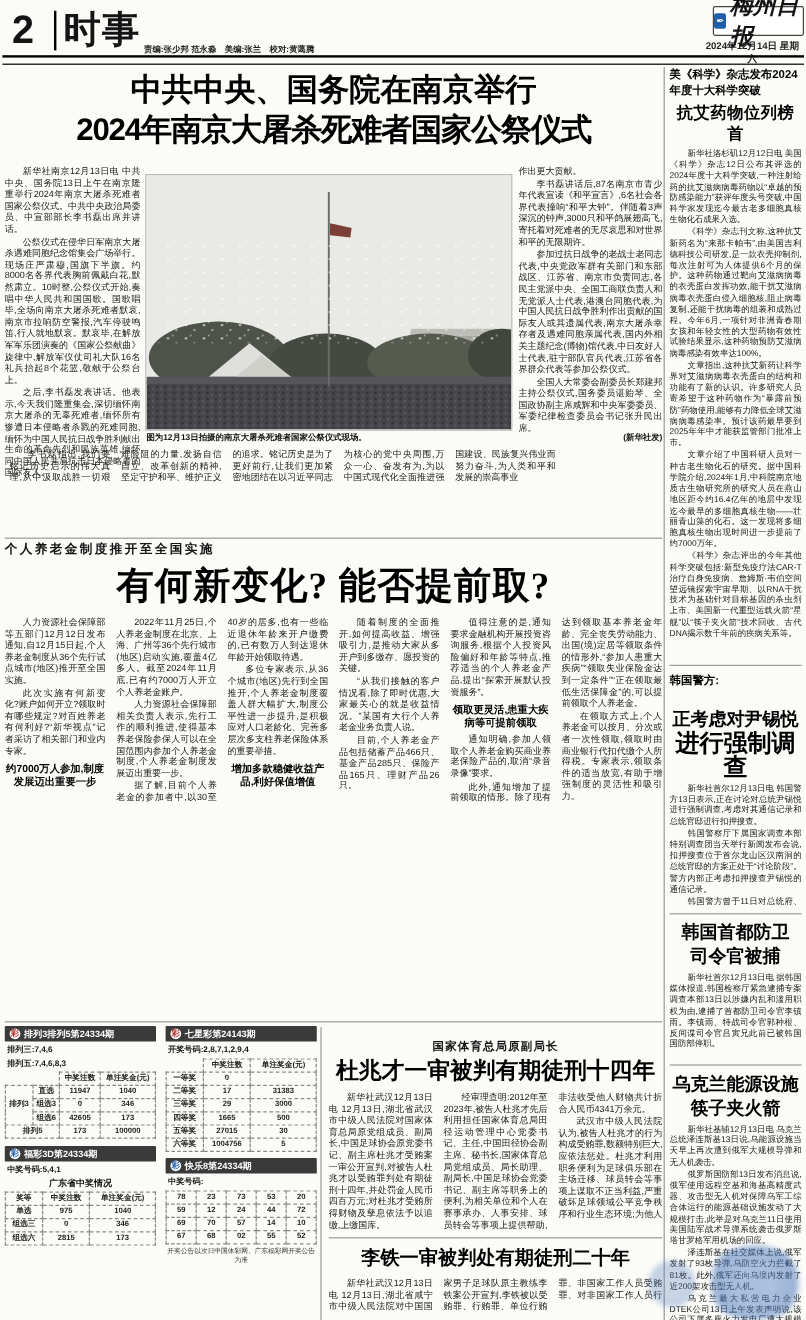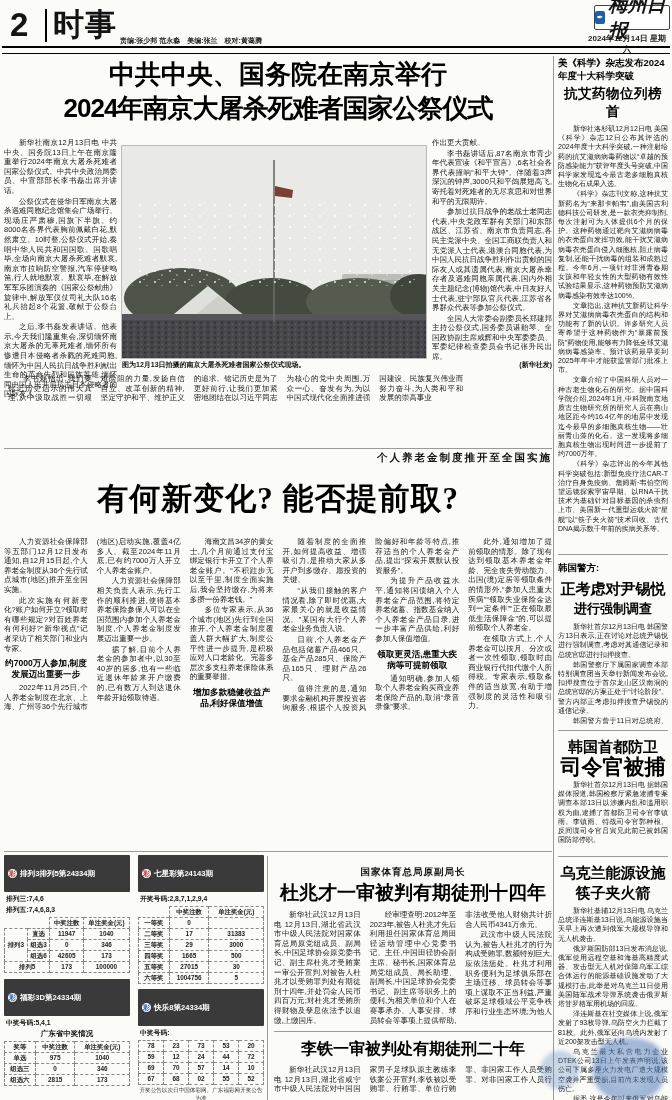--- a/index.html
+++ b/index.html
@@ -7,21 +7,21 @@
        font-family:"Liberation Sans",sans-serif;color:#141414}
   .abs{position:absolute}
   .bd{font-size:7.5px;line-height:9.6px;text-align:justify;color:#161616;margin:0 0 1px 0}
   .bd{text-indent:15px}
   .bd.noind{text-indent:0}
   .cols6{column-count:6;column-gap:9px}
   .cols3{column-count:3;column-gap:9px}
   .sub{font-size:8.6px;font-weight:bold;text-align:center;line-height:11px;margin:5px 0 3px;color:#000;text-indent:0;break-inside:avoid}
   .hl{font-family:"Liberation Serif",serif;font-weight:900;color:#000;margin:0;text-align:center}
   .hl-sans{font-family:"Liberation Sans",sans-serif;font-weight:900;color:#000;margin:0;text-align:center}
-  .bar{background:#3a3a3a;color:#fff;font-size:7.6px;font-weight:bold;height:13px;display:flex;align-items:center;padding:12px 4px;gap:3px;border-radius:1px}
+  .bar{background:#3a3a3a;color:#fff;font-size:7.6px;font-weight:bold;height:13px;display:flex;align-items:center;padding:0 4px;gap:3px;border-radius:1px}
   .bar .ic{width:9px;height:9px;border-radius:50%;background:#fff;color:#b3322c;font-size:7px;line-height:9px;text-align:center;font-weight:bold;flex:0 0 auto}
   table{border-collapse:collapse;width:100%;font-size:6.4px;color:#222}
   td,th{border:1px dashed #898989;text-align:center;padding:1px;font-weight:bold;line-height:8px}
   .rule-h{background:#9a9a9a;height:1px}
   .rule-v{background:#9a9a9a;width:1px}
   .cap{font-size:7px;font-weight:bold;color:#111}
   .smkick{font-size:9.5px;font-weight:bold;line-height:13px;color:#000}
   .dateline{font-size:8px;font-weight:bold;color:#222}
   .stamp{border-radius:50%;background:radial-gradient(circle,#5a85c0 0 30%,#3a6ab0 65%,transparent 72%);opacity:.5;filter:blur(2px)}
 </style>
@@ -94,37 +94,35 @@
   </div>
 
   <div class="abs cols6" style="left:4px;top:320px;width:548px;height:68px;overflow:hidden">
     <p class="bd">李书磊指出,我们要铭记历史启示的伟大真理,从中汲取战胜一切艰难险阻的力量,发扬自信自立、改革创新的精神,坚定守护和平、维护正义的追求。铭记历史是为了更好前行,让我们更加紧密地团结在以习近平同志为核心的党中央周围,万众一心、奋发有为,为以中国式现代化全面推进强国建设、民族复兴伟业而努力奋斗,为人类和平和发展的崇高事业</p>
   </div>
 </div>
 
 <div class="abs rule-h" style="left:4px;top:448px;width:548px"></div>
 
 <div class="abs" style="left:4px;top:451px;width:548px;height:398px">
-  <div style="text-align:right;font-size:10.5px;font-weight:bold;letter-spacing:2px">个人养老金制度推开至全国实施</div>
-  <h1 class="hl" style="font-size:31px;line-height:40px;margin-top:14px;letter-spacing:1px">有何新变化?  能否提前取?</h1>
-  <div class="cols6" style="margin-top:18px;height:336px;overflow:hidden">
+  <div style="text-align:left;font-size:10.5px;font-weight:bold;letter-spacing:2px">个人养老金制度推开至全国实施</div>
+  <h1 class="hl" style="font-size:31px;line-height:40px;margin-top:3px;letter-spacing:1px">有何新变化?  能否提前取?</h1>
+  <div class="cols6" style="margin-top:6px;height:336px;overflow:hidden">
     <p class="bd">人力资源社会保障部等五部门12月12日发布通知,自12月15日起,个人养老金制度从36个先行试点城市(地区)推开至全国实施。</p>
     <p class="bd">此次实施有何新变化?账户如何开立?领取时有哪些规定?对百姓养老有何利好?“新华视点”记者采访了相关部门和业内专家。</p>
     <div class="sub">约7000万人参加,制度发展迈出重要一步</div>
     <p class="bd">2022年11月25日,个人养老金制度在北京、上海、广州等36个先行城市(地区)启动实施,覆盖4亿多人。截至2024年11月底,已有约7000万人开立个人养老金账户。</p>
     <p class="bd">人力资源社会保障部相关负责人表示,先行工作的顺利推进,使得基本养老保险参保人可以在全国范围内参加个人养老金制度,个人养老金制度发展迈出重要一步。</p>
     <p class="bd">据了解,目前个人养老金的参加者中,以30至40岁的居多,也有一些临近退休年龄来开户缴费的,已有数万人到达退休年龄开始领取待遇。</p>
-    <p class="bd">海南文昌34岁的黄女士,几个月前通过支付宝绑定银行卡开立了个人养老金账户。“不积跬步无以至千里,制度全面实施后,我会坚持缴存,为将来多攒一份养老钱。”</p>
     <p class="bd">多位专家表示,从36个城市(地区)先行到全国推开,个人养老金制度覆盖人群大幅扩大,制度公平性进一步提升,是积极应对人口老龄化、完善多层次多支柱养老保险体系的重要举措。</p>
     <div class="sub">增加多款稳健收益产品,利好保值增值</div>
     <p class="bd">随着制度的全面推开,如何提高收益、增强吸引力,是推动大家从多开户到多缴存、愿投资的关键。</p>
     <p class="bd">“从我们接触的客户情况看,除了即时优惠,大家最关心的就是收益情况。”某国有大行个人养老金业务负责人说。</p>
     <p class="bd">目前,个人养老金产品包括储蓄产品466只、基金产品285只、保险产品165只、理财产品26只。</p>
     <p class="bd">值得注意的是,通知要求金融机构开展投资咨询服务,根据个人投资风险偏好和年龄等特点,推荐适当的个人养老金产品,提出“探索开展默认投资服务”。</p>
-    <p class="bd">为提升产品收益水平,通知将国债纳入个人养老金产品范围,将特定养老储蓄、指数基金纳入个人养老金产品目录,进一步丰富产品供给,利好参加人保值增值。</p>
     <div class="sub">领取更灵活,患重大疾病等可提前领取</div>
     <p class="bd">通知明确,参加人领取个人养老金购买商业养老保险产品的,取消“录音录像”要求。</p>
     <p class="bd">此外,通知增加了提前领取的情形。除了现有达到领取基本养老金年龄、完全丧失劳动能力、出国(境)定居等领取条件的情形外,“参加人患重大疾病”“领取失业保险金达到一定条件”“正在领取最低生活保障金”的,可以提前领取个人养老金。</p>
     <p class="bd">在领取方式上,个人养老金可以按月、分次或者一次性领取,领取时由商业银行代扣代缴个人所得税。专家表示,领取条件的适当放宽,有助于增强制度的灵活性和吸引力。</p>
   </div>
 </div>
 
 <div class="abs rule-h" style="left:4px;top:851px;width:548px"></div>
 
 <div class="abs" style="left:4px;top:855px;width:260px;height:242px">
@@ -321,34 +319,34 @@
       <p class="bd" style="font-size:7px;line-height:9.2px">文章指出,这种抗艾新药让科学界对艾滋病病毒衣壳蛋白的结构和功能有了新的认识。许多研究人员寄希望于这种药物作为“暴露前预防”药物使用,能够有力降低全球艾滋病病毒感染率。预计该药最早要到2025年年中才能获监管部门批准上市。</p>
       <p class="bd" style="font-size:7px;line-height:9.2px">文章介绍了中国科研人员对一种古老生物化石的研究。据中国科学院介绍,2024年1月,中科院南京地质古生物研究所的研究人员在燕山地区距今约16.4亿年的地层中发现迄今最早的多细胞真核生物——壮丽青山藻的化石。这一发现将多细胞真核生物出现时间进一步提前了约7000万年。</p>
       <p class="bd" style="font-size:7px;line-height:9.2px">《科学》杂志评出的今年其他科学突破包括:新型免疫疗法CAR-T治疗自身免疫病、詹姆斯·韦伯空间望远镜探索宇宙早期、以RNA干扰技术为基础针对目标基因的杀虫剂上市、美国新一代重型运载火箭“星舰”以“筷子夹火箭”技术回收、古代DNA揭示数千年前的疾病关系等。</p>
     </div>
   </div>
 
   <div class="rule-h" style="margin:6px 0"></div>
 
   <div>
     <div class="smkick">韩国警方:</div>
-    <h2 class="hl" style="font-size:15px;line-height:20px;margin-top:5px">正考虑对尹锡悦</h2>
-    <h2 class="hl" style="font-size:13px;line-height:20px">进行强制调查</h2>
+    <h2 class="hl" style="font-size:15px;line-height:20px;margin-top:16px">正考虑对尹锡悦</h2>
+    <h2 class="hl" style="font-size:20px;line-height:20px">进行强制调查</h2>
     <div style="margin-top:3px;height:102px;overflow:hidden">
       <p class="bd" style="font-size:7px;line-height:9.2px">新华社首尔12月13日电  韩国警方13日表示,正在讨论对总统尹锡悦进行强制调查,考虑对其通信记录和总统官邸进行扣押搜查。</p>
       <p class="bd" style="font-size:7px;line-height:9.2px">韩国警察厅下属国家调查本部特别调查团当天举行新闻发布会说,扣押搜查位于首尔龙山区汉南洞的总统官邸的方案正处于“讨论阶段”。警方内部正考虑扣押搜查尹锡悦的通信记录。</p>
       <p class="bd" style="font-size:7px;line-height:9.2px">韩国警方曾于11日对总统府、韩国警察厅、首尔警察厅和国会警卫队进行扣押搜查。但警方调查人员在试图进入总统府时遭到警卫处阻拦,对峙数小时后未能成功。</p>
     </div>
   </div>
 
   <div class="rule-h" style="margin:6px 0"></div>
 
   <div>
     <h2 class="hl" style="font-size:15px;line-height:20px">韩国首都防卫</h2>
-    <h2 class="hl" style="font-size:21px;line-height:20px">司令官被捕</h2>
+    <h2 class="hl" style="font-size:15px;line-height:20px">司令官被捕</h2>
     <div style="margin-top:3px;height:70px;overflow:hidden">
       <p class="bd" style="font-size:7px;line-height:9.2px">新华社首尔12月13日电  据韩国媒体报道,韩国检察厅紧急逮捕专案调查本部13日以涉嫌内乱和滥用职权为由,逮捕了首都防卫司令官李镇雨。李镇雨、特战司令官郭种根、反间谍司令官吕寅兄此前已被韩国国防部停职。</p>
     </div>
   </div>
 
   <div class="rule-h" style="margin:6px 0"></div>
 
   <div>
     <h2 class="hl" style="font-size:15px;line-height:20px">乌克兰能源设施</h2>
     <h2 class="hl" style="font-size:15px;line-height:20px">筷子夹火箭</h2>

